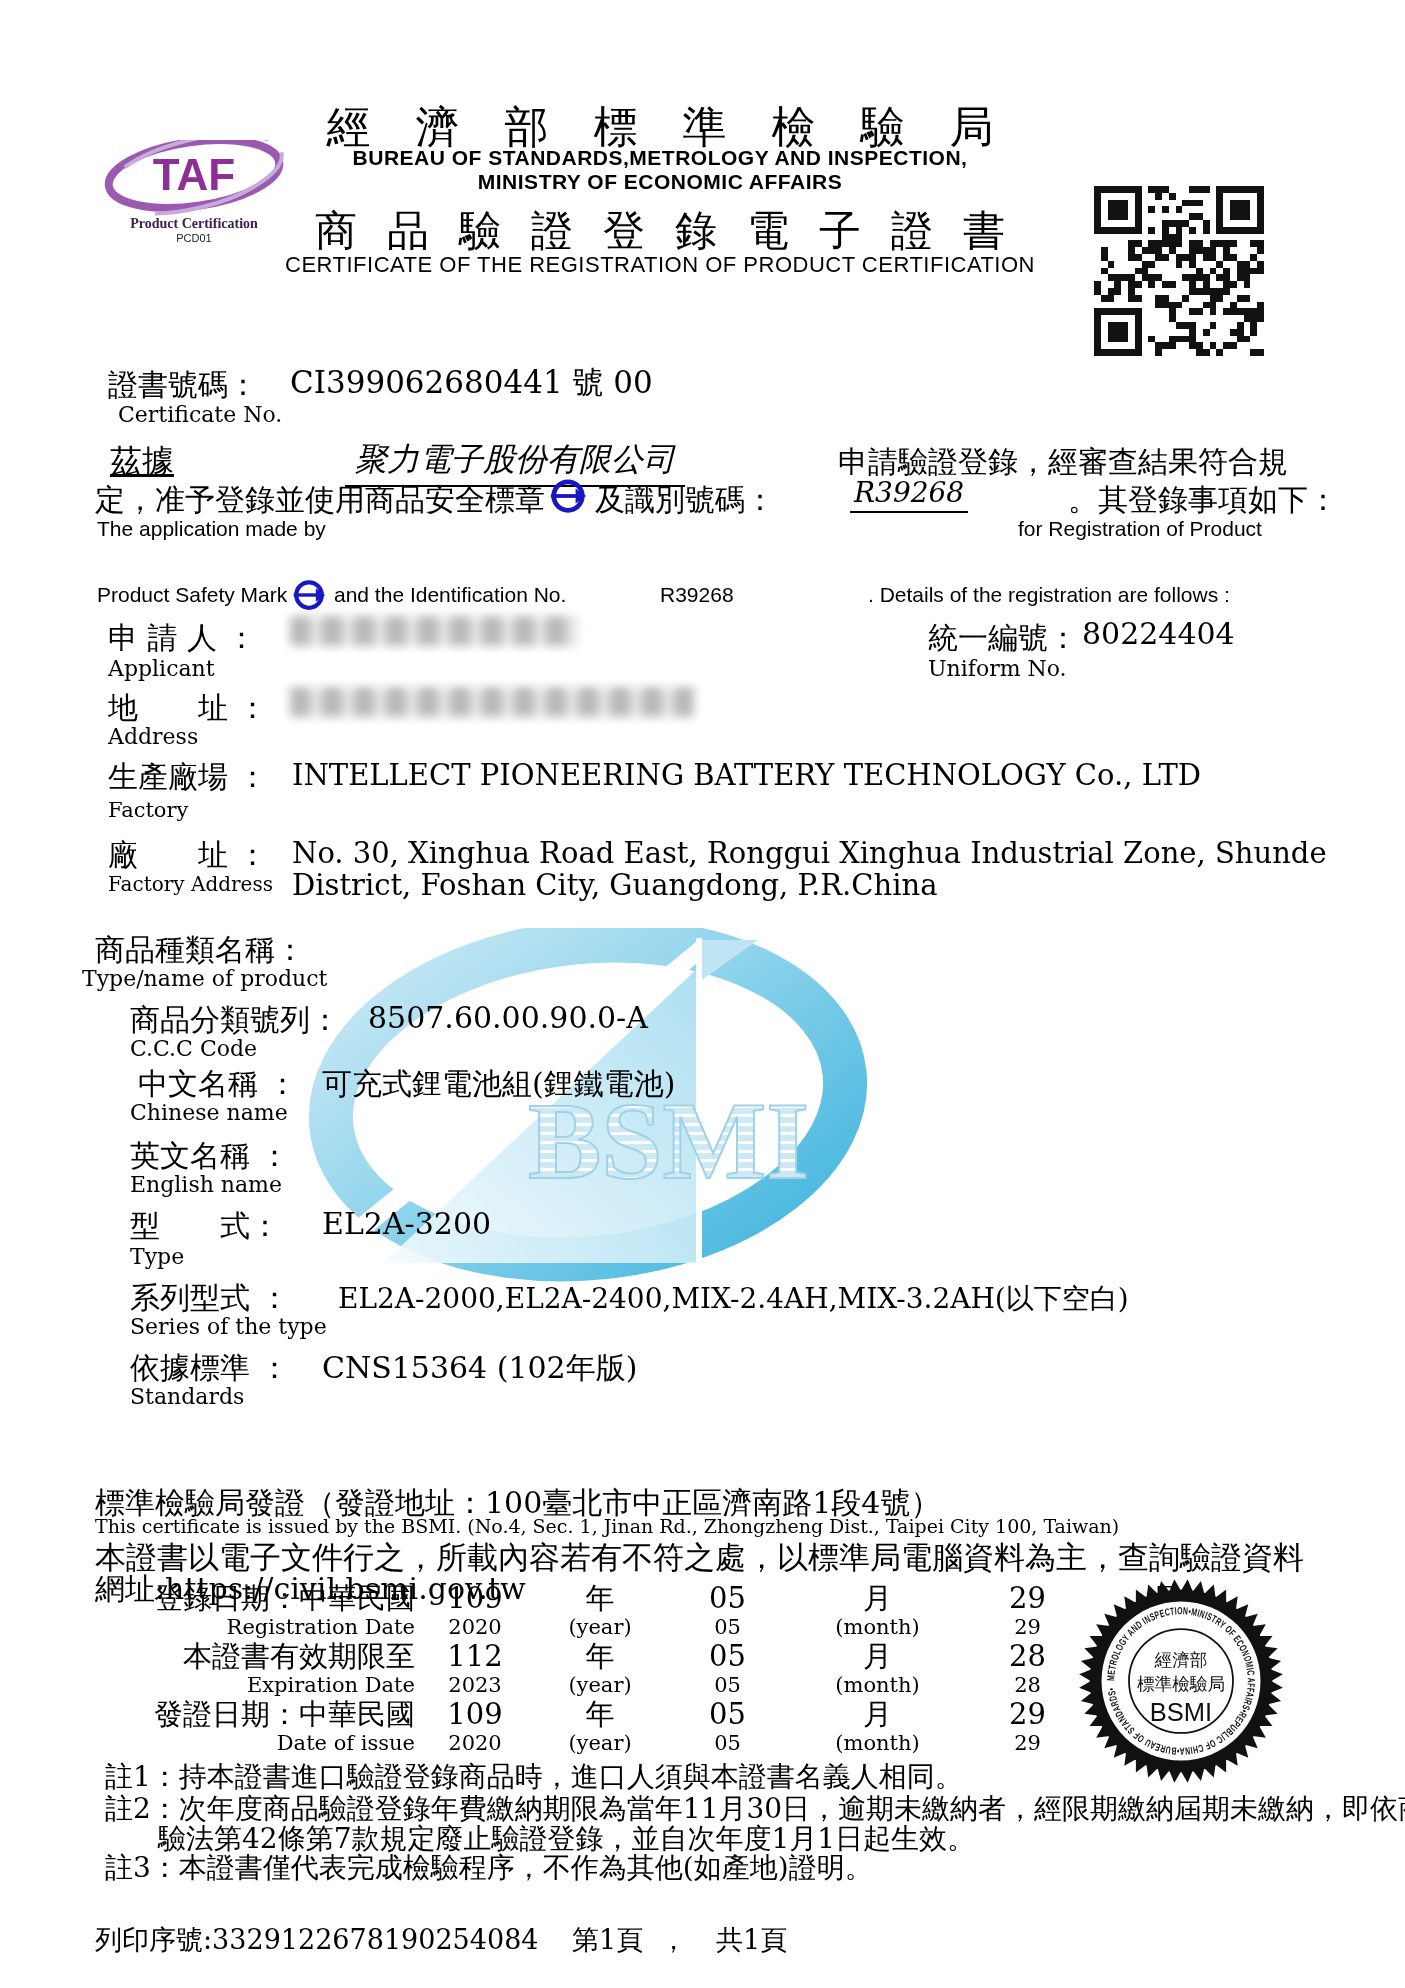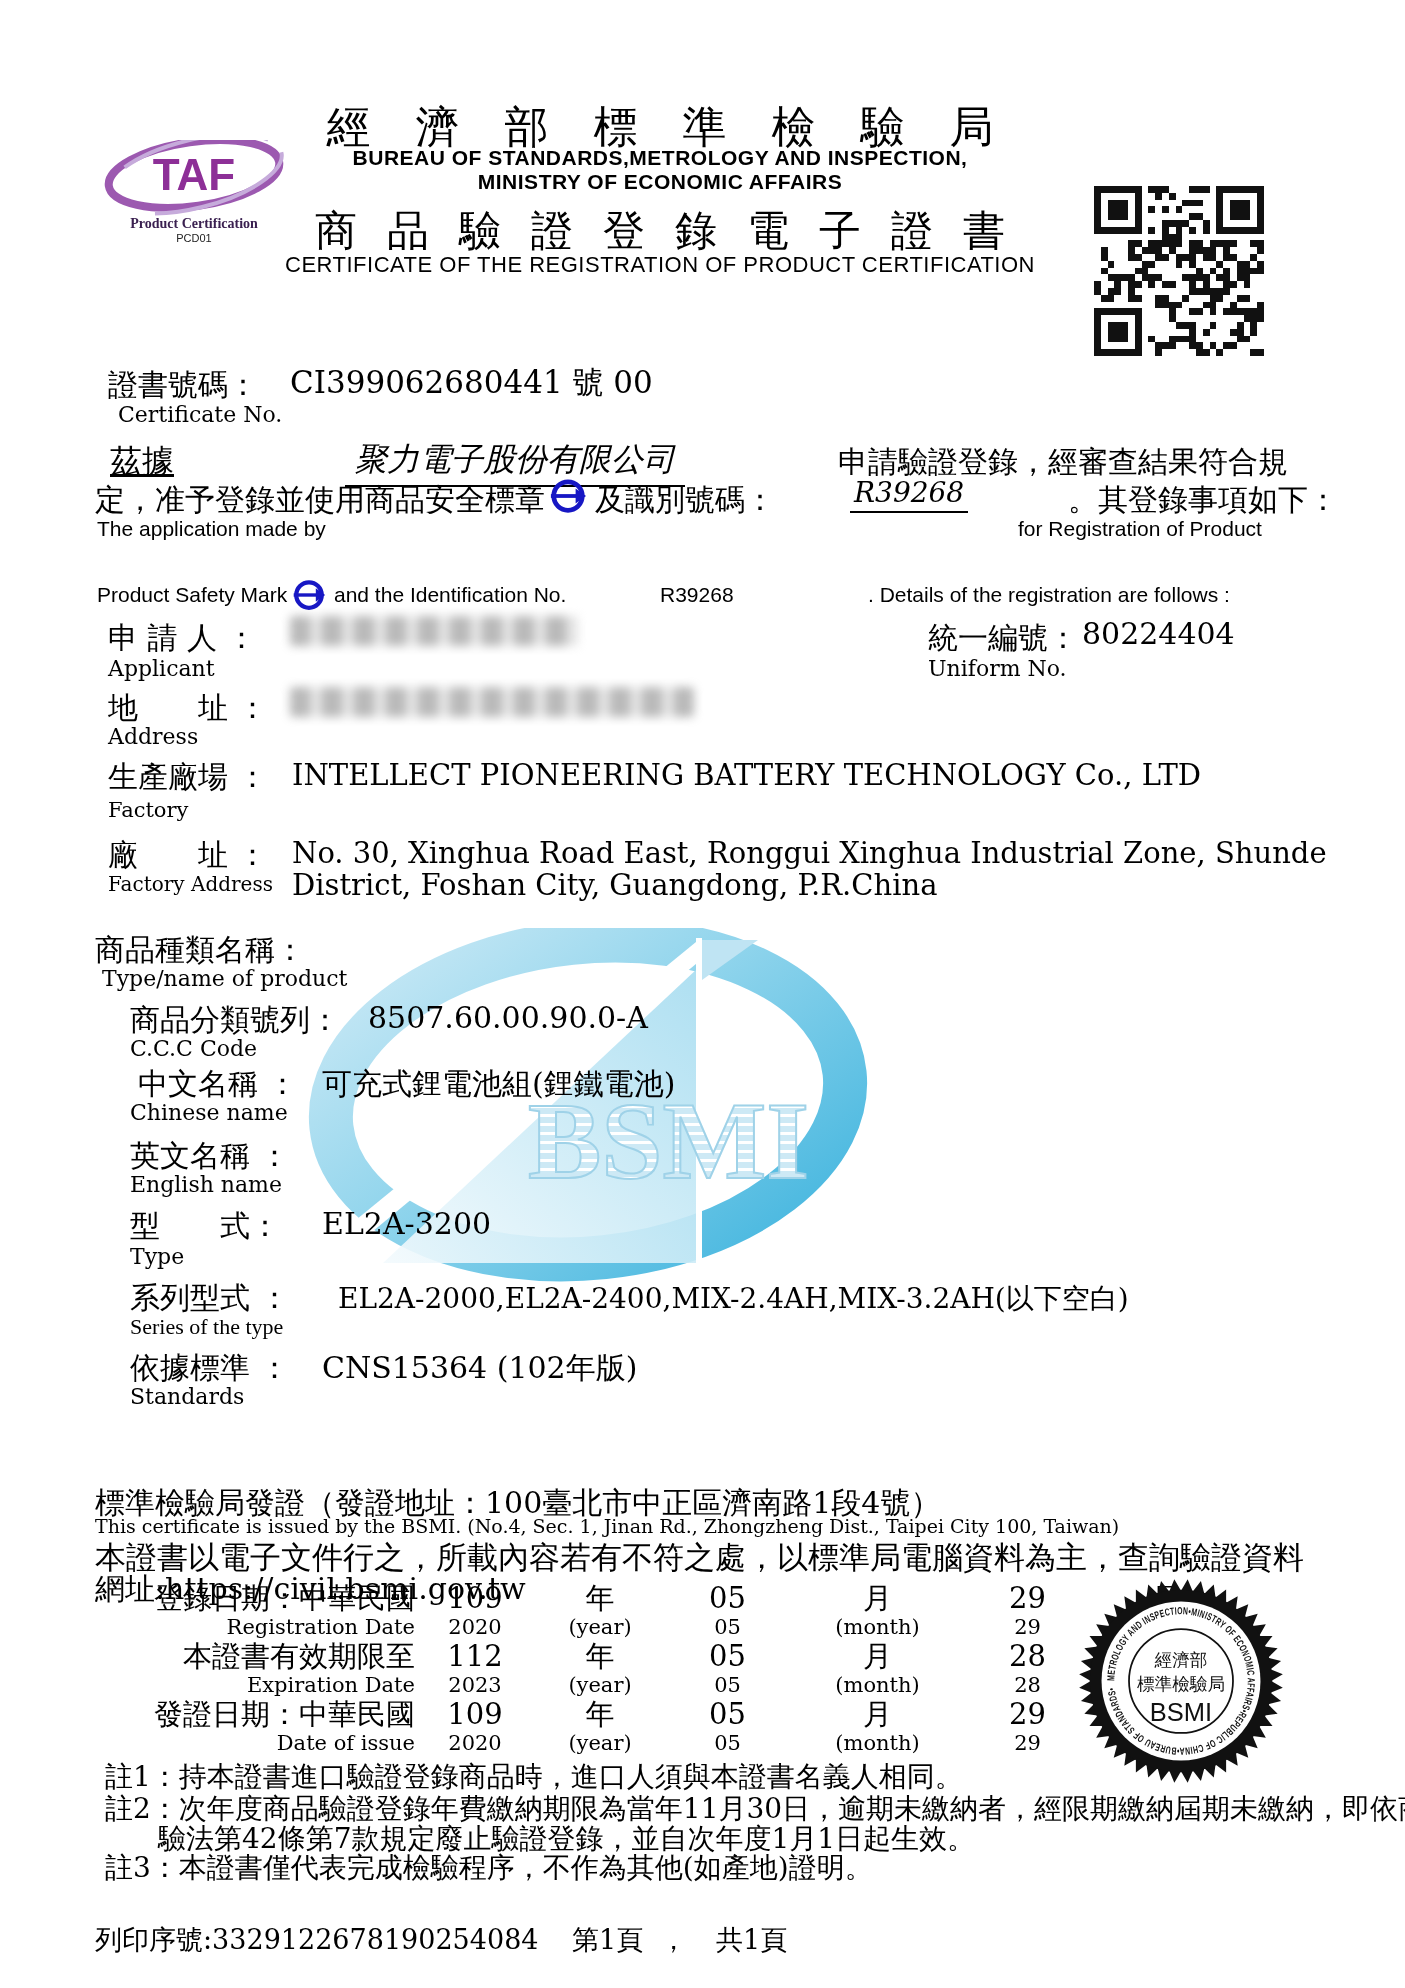--- a/index.html
+++ b/index.html
@@ -130,41 +130,41 @@
   <span class="abs fg zh" style="left:108px;top:757px;">生產廠場 ：</span>
   <span class="abs fg val-lat" style="left:292px;top:758px;">INTELLECT PIONEERING BATTERY TECHNOLOGY Co., LTD</span>
   <span class="abs fg" style="left:108px;top:798px;font-size:21px;">Factory</span>
 
   <span class="abs fg zh" style="left:108px;top:835px;">廠　　址 ：</span>
   <span class="abs fg val-lat" style="left:292px;top:836px;text-align:right;">No. 30, Xinghua Road East, Ronggui Xinghua Industrial Zone, Shunde</span>
   <span class="abs fg" style="left:108px;top:872px;font-size:20px;">Factory Address</span>
   <span class="abs fg val-lat" style="left:292px;top:868px;">District, Foshan City, Guangdong, P.R.China</span>
 
   <span class="abs fg zh" style="left:95px;top:930px;">商品種類名稱：</span>
-  <span class="abs fg en-label" style="left:102px;top:966px;">Type/name of product</span>
+  <span class="abs fg en-label" style="left:82px;top:966px;">Type/name of product</span>
 
   <span class="abs fg zh" style="left:130px;top:1000px;">商品分類號列：</span>
   <span class="abs fg val" style="left:368px;top:1000px;">8507.60.00.90.0-A</span>
   <span class="abs fg en-label" style="left:130px;top:1036px;">C.C.C Code</span>
 
   <span class="abs fg zh" style="left:130px;top:1064px;margin-left:8px;">中文名稱 ：</span>
   <span class="abs fg val" style="left:322px;top:1064px;">可充式鋰電池組(鋰鐵電池)</span>
   <span class="abs fg en-label" style="left:130px;top:1100px;">Chinese name</span>
 
   <span class="abs fg zh" style="left:130px;top:1136px;">英文名稱 ：</span>
   <span class="abs fg val" style="left:322px;top:1136px;"></span>
   <span class="abs fg en-label" style="left:130px;top:1172px;">English name</span>
 
   <span class="abs fg zh" style="left:130px;top:1206px;">型　　式：</span>
   <span class="abs fg val" style="left:322px;top:1206px;">EL2A-3200</span>
   <span class="abs fg en-label" style="left:130px;top:1244px;">Type</span>
 
   <span class="abs fg zh" style="left:130px;top:1278px;">系列型式 ：</span>
   <span class="abs fg" style="left:338px;top:1280px;font-size:28px;">EL2A-2000,EL2A-2400,MIX-2.4AH,MIX-3.2AH(以下空白)</span>
-  <span class="abs fg en-label" style="left:130px;top:1314px;font-family:Liberation Serif, serif;">Series of the type</span>
+  <span class="abs fg en-label" style="left:130px;top:1314px;">Series of the type</span>
 
   <span class="abs fg zh" style="left:130px;top:1348px;">依據標準 ：</span>
   <span class="abs fg val" style="left:322px;top:1348px;">CNS15364 (102年版)</span>
   <span class="abs fg en-label" style="left:130px;top:1384px;">Standards</span>
 
   <span class="abs fg zh" style="left:95px;top:1483px;">標準檢驗局發證（發證地址：100臺北市中正區濟南路1段4號）</span>
   <span class="abs fg en-small" style="left:95px;top:1515px;">This certificate is issued by the BSMI. (No.4, Sec. 1, Jinan Rd., Zhongzheng Dist., Taipei City 100, Taiwan)</span>
   <span class="abs fg" style="left:95px;top:1537px;font-size:31px;">本證書以電子文件行之，所載內容若有不符之處，以標準局電腦資料為主，查詢驗證資料</span>
   <span class="abs fg zh" style="left:95px;top:1569px;">網址:https://civil.bsmi.gov.tw</span>
 

